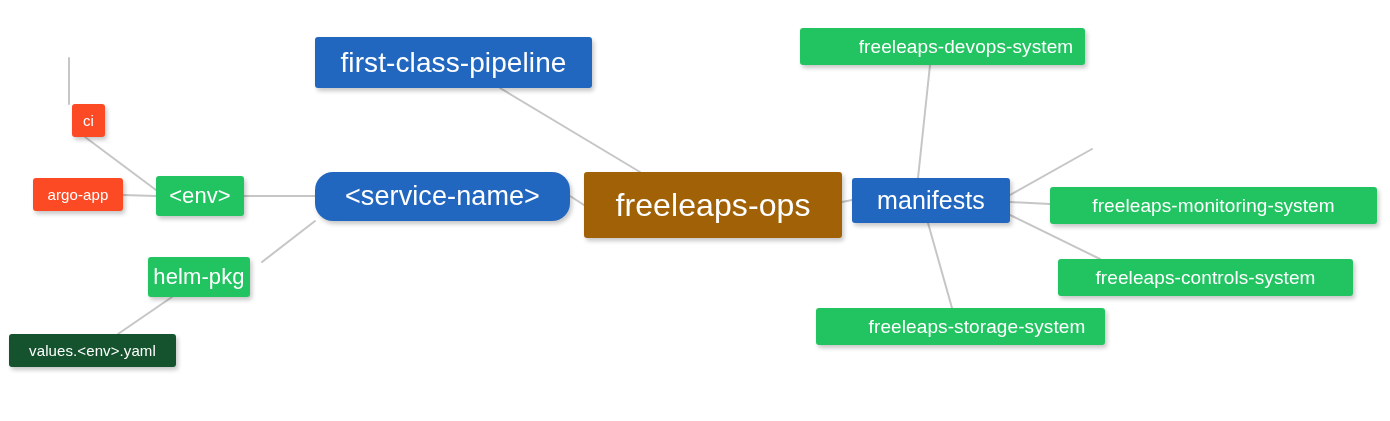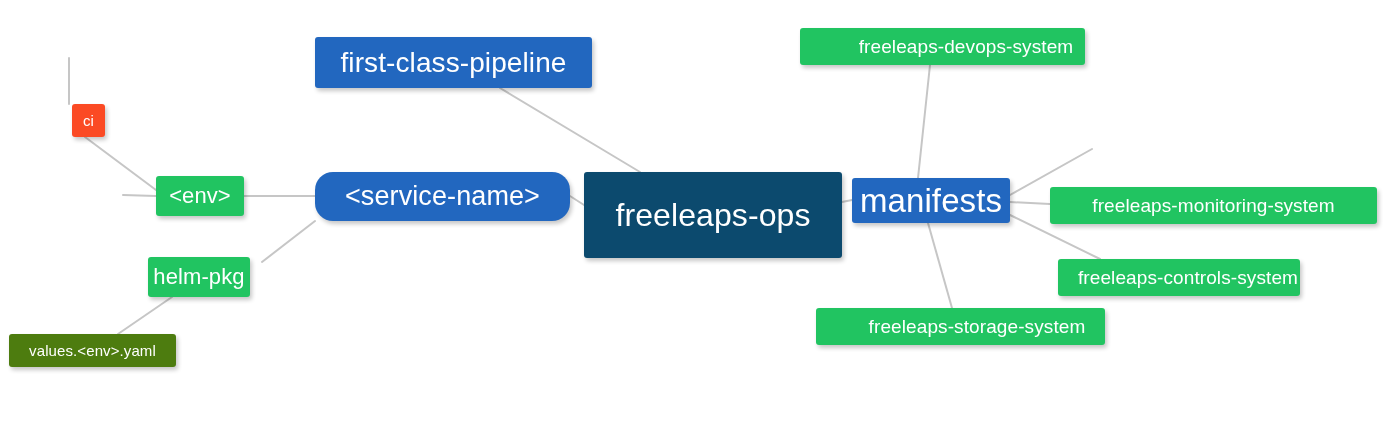--- a/index.html
+++ b/index.html
@@ -62,46 +62,49 @@
       <line x1="842" y1="202" x2="852" y2="200" stroke="#c6c6c6" stroke-width="2" stroke-linecap="round"></line>
       <line x1="918" y1="178" x2="930" y2="65" stroke="#c6c6c6" stroke-width="2" stroke-linecap="round"></line>
       <line x1="1010" y1="195" x2="1092" y2="149" stroke="#c6c6c6" stroke-width="2" stroke-linecap="round"></line>
       <line x1="1010" y1="202" x2="1050" y2="204" stroke="#c6c6c6" stroke-width="2" stroke-linecap="round"></line>
       <line x1="1010" y1="215" x2="1100" y2="259" stroke="#c6c6c6" stroke-width="2" stroke-linecap="round"></line>
       <line x1="928" y1="223" x2="952" y2="308" stroke="#c6c6c6" stroke-width="2" stroke-linecap="round"></line>
     </svg>
     <div class="node" style="left: 52px; top: 104px; width: 33px; height: 33px; background: rgb(251, 74, 36); margin-left: 20px;">
       <span class="node-label" style="font-size: 15px;">ci</span>
     </div>
+    <div class="node" style="left: 33px; top: 178px; width: 90px; height: 33px; background: rgb(251, 74, 36);">
+      <span class="node-label" style="font-size: 15px;">argo-app</span>
+    </div>
     <div class="node" style="left: 156px; top: 176px; width: 88px; height: 40px; background: rgb(33, 196, 97);">
       <span class="node-label" style="font-size: 22px;">&lt;env&gt;</span>
     </div>
     <div class="node" style="left: 148px; top: 257px; width: 102px; height: 40px; background: rgb(33, 196, 97);">
       <span class="node-label" style="font-size: 22px;">helm-pkg</span>
     </div>
-    <div class="node" style="left: 9px; top: 334px; width: 167px; height: 33px; background: #4d7c0f;">
+    <div class="node" style="left: 9px; top: 334px; width: 167px; height: 33px; background: #14532d;">
       <span class="node-label" style="font-size: 15px;">values.&lt;env&gt;.yaml</span>
     </div>
     <div class="node" style="left: 315px; top: 172px; width: 255px; height: 49px; background: rgb(34, 103, 191); border-radius: 18px;">
       <span class="node-label" style="font-size: 27px;">&lt;service-name&gt;</span>
     </div>
     <div class="node" style="left: 315px; top: 37px; width: 277px; height: 51px; background: rgb(34, 103, 191);">
       <span class="node-label" style="font-size: 28px;">first-class-pipeline</span>
     </div>
-    <div class="node" style="left: 584px; top: 172px; width: 258px; height: 86px; background: #0c4a6e;">
+    <div class="node" style="left: 584px; top: 172px; width: 258px; height: 66px; background: #a16207;">
       <span class="node-label" style="font-size: 32px;">freeleaps-ops</span>
     </div>
     <div class="node" style="left: 852px; top: 178px; width: 158px; height: 45px; background: rgb(34, 103, 191);">
-      <span class="node-label" style="font-size: 33px;">manifests</span>
+      <span class="node-label" style="font-size: 25px;">manifests</span>
     </div>
     <div class="node" style="left: 800px; top: 28px; width: 285px; height: 37px; background: rgb(33, 196, 97); padding-left: 47px;">
       <span class="node-label" style="font-size: 19px;">freeleaps-devops-system</span>
     </div>
     <div class="node" style="left: 1050px; top: 187px; width: 327px; height: 37px; background: rgb(33, 196, 97);">
       <span class="node-label" style="font-size: 19px;">freeleaps-monitoring-system</span>
     </div>
-    <div class="node" style="left: 1058px; top: 259px; width: 242px; height: 37px; background: rgb(33, 196, 97); justify-content: flex-end;">
+    <div class="node" style="left: 1058px; top: 259px; width: 295px; height: 37px; background: rgb(33, 196, 97);">
       <span class="node-label" style="font-size: 19px;">freeleaps-controls-system</span>
     </div>
     <div class="node" style="left: 816px; top: 308px; width: 289px; height: 37px; background: rgb(33, 196, 97); padding-left: 33px;">
       <span class="node-label" style="font-size: 19px;">freeleaps-storage-system</span>
     </div>
   </div>
 
 </body></html>

